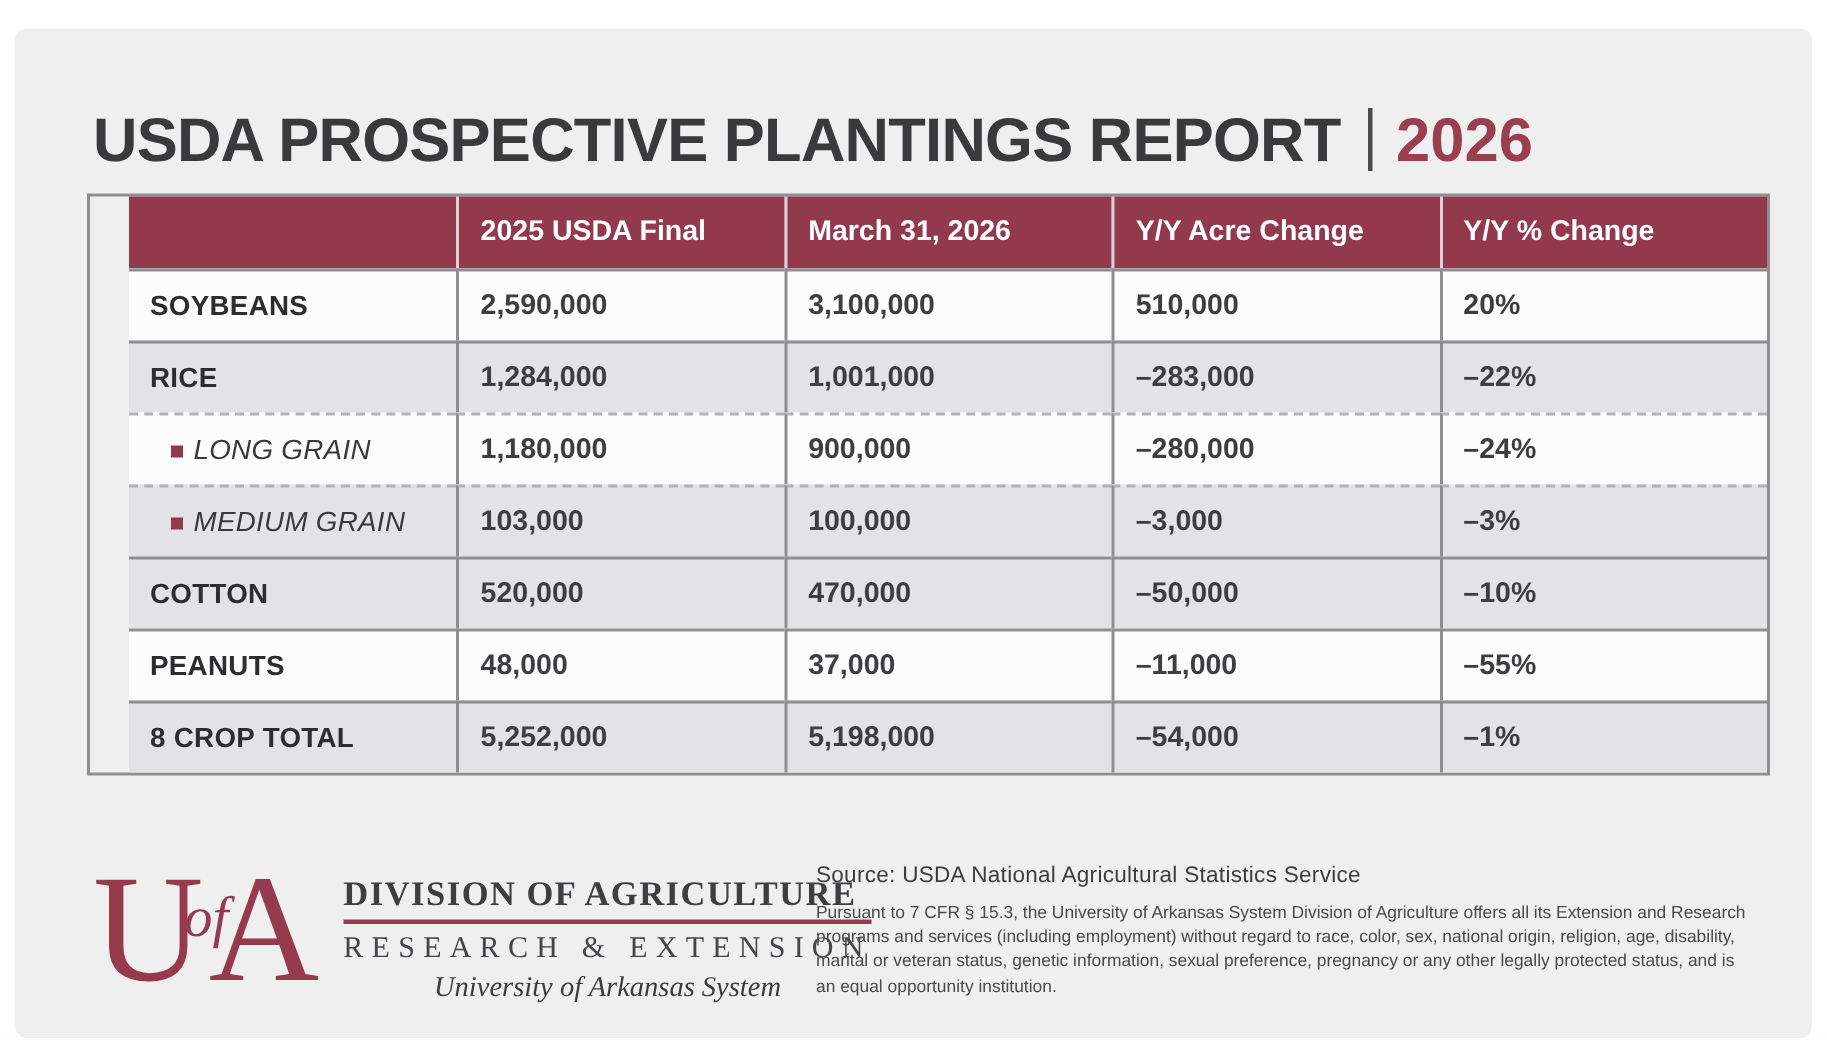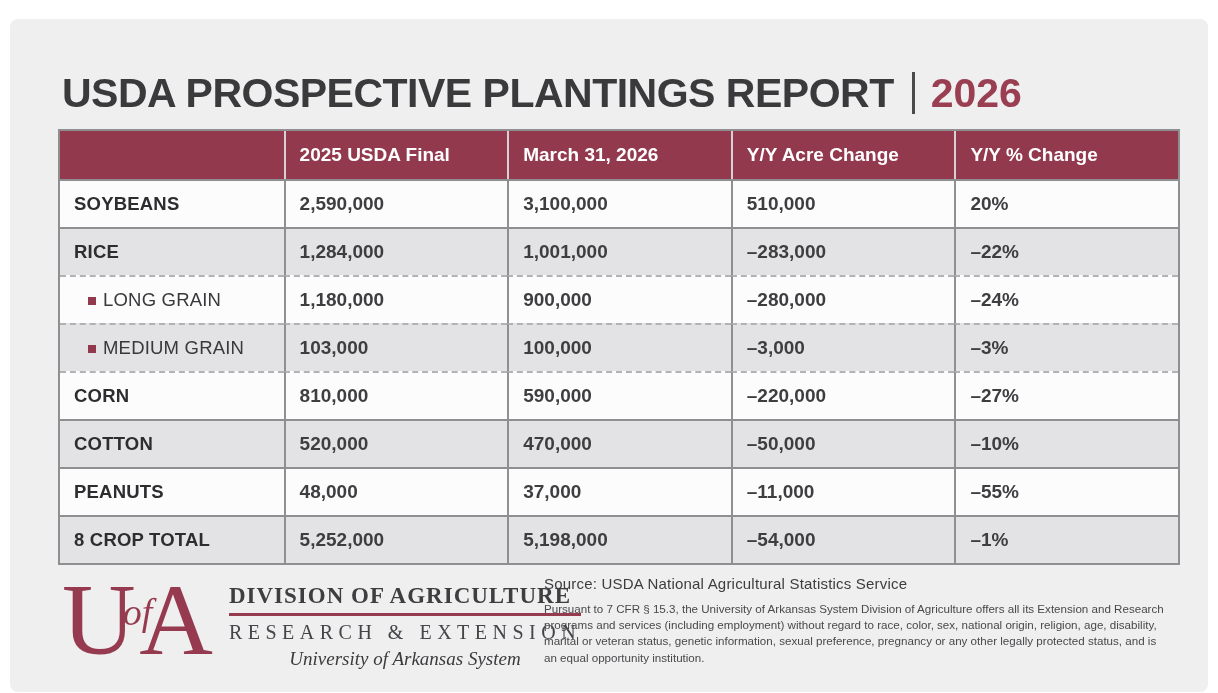--- a/index.html
+++ b/index.html
@@ -19,32 +19,32 @@
   
   .title-row{position:absolute;left:52px;top:50px;height:48px;
     display:flex;align-items:center;}
   .title-main{font-size:41px;font-weight:700;letter-spacing:-0.5px;
     color:#3a393b;white-space:nowrap;}
   .title-divider{width:3px;height:42px;background:#4a494b;margin:0 16px 0 18px;}
   .title-year{font-size:41px;font-weight:700;color:var(--accent);letter-spacing:0;}
   
   table.crops{position:absolute;left:48px;top:110px;width:1122px;
     border-collapse:separate;border-spacing:0;table-layout:fixed;
-    border:2px solid var(--grid);}
+    border:2px solid var(--grid);padding-left:26px;}
   .crops th,.crops td{height:48px;padding:0 6px 0 14px;text-align:left;
     vertical-align:middle;font-size:19px;overflow:hidden;white-space:nowrap;font-weight:bold;}
   .crops th{background:var(--maroon);color:#ffffff;font-weight:700;}
   .crops th + th{border-left:2px solid #d6d2d3;}
   .crops td{background:var(--rowwhite);color:#3e3e41;
     border-top:2px solid var(--grid);}
   .crops td + td{border-left:2px solid var(--grid);}
   .crops tr.gray td{background:var(--rowgray);}
   .crops tr.dashed td{border-top:2px dashed var(--dash);}
   .crops td.label{font-weight:700;color:#2d2d2f;font-size:18.5px;letter-spacing:0.2px;}
-  .crops tr.indent td.label{font-weight:400;color:#39393b;padding-left:28px;}
+  .crops tr.indent td.label{font-weight:400;color:#39393b;padding-left:28px;font-style:italic;}
   .bullet{display:inline-block;width:8px;height:8px;background:var(--maroon);
     margin-right:7px;vertical-align:1px;}
   
   .footer{position:absolute;left:52px;top:552px;width:1118px;height:112px;}
   .logo{position:absolute;left:0;top:2px;display:flex;align-items:flex-start;}
   .monogram{font-family:"Liberation Serif",serif;color:#963B4F;
     display:flex;align-items:flex-start;line-height:0.92;}
   .mu{font-size:102px;}
   .mof{font-size:38px;font-style:italic;position:relative;top:22px;margin:0 -13px;z-index:2;}
   .ma{font-size:102px;}
@@ -100,27 +100,20 @@
         <td>–280,000</td>
         <td>–24%</td>
       </tr>
       <tr class="gray dashed indent">
         <td class="label"><span class="bullet"></span><span>MEDIUM GRAIN</span></td>
         <td>103,000</td>
         <td>100,000</td>
         <td>–3,000</td>
         <td>–3%</td>
       </tr>
-      <tr class="dashed">
-        <td class="label">CORN</td>
-        <td>810,000</td>
-        <td>590,000</td>
-        <td>–220,000</td>
-        <td>–27%</td>
-      </tr>
       <tr class="gray">
         <td class="label">COTTON</td>
         <td>520,000</td>
         <td>470,000</td>
         <td>–50,000</td>
         <td>–10%</td>
       </tr>
       <tr>
         <td class="label">PEANUTS</td>
         <td>48,000</td>

